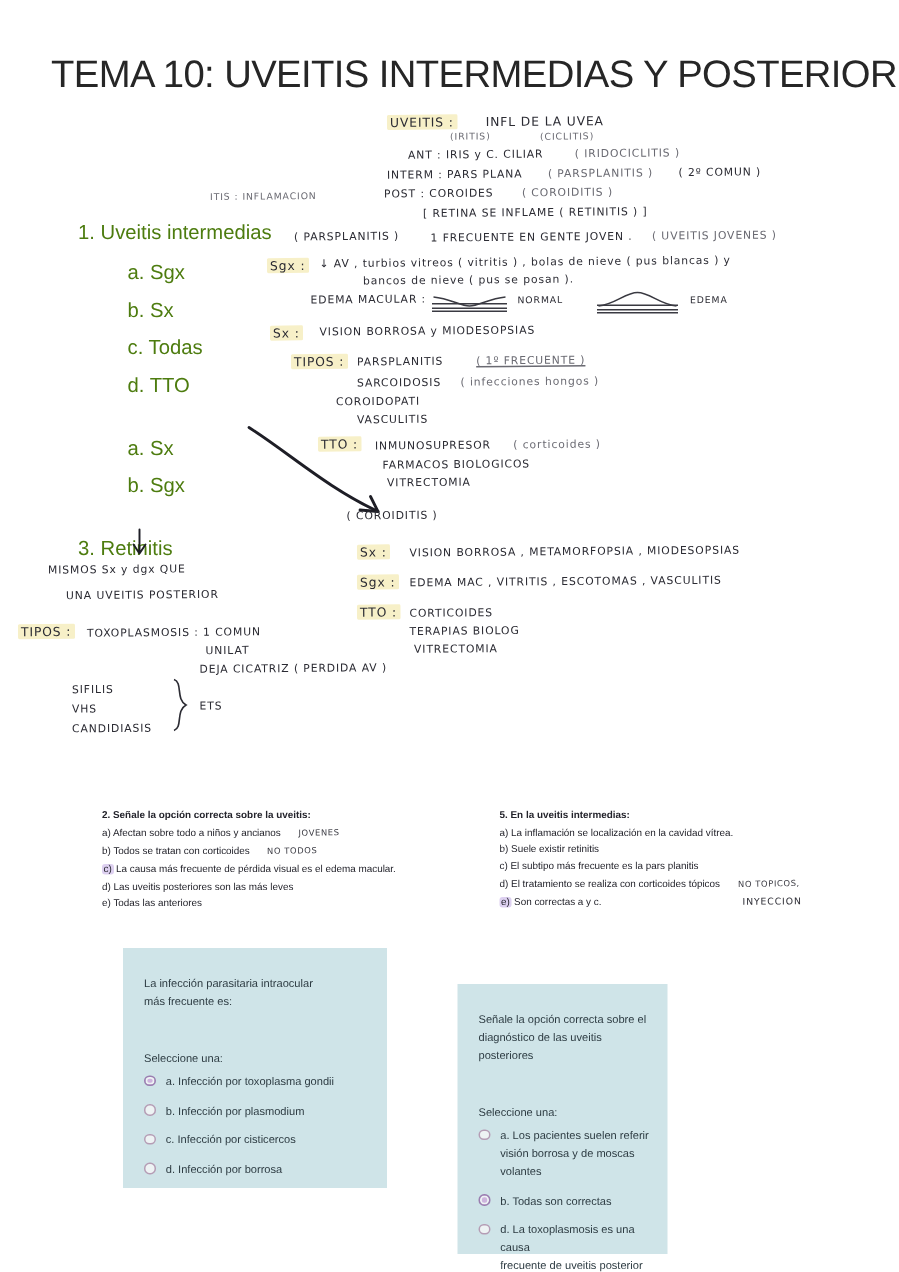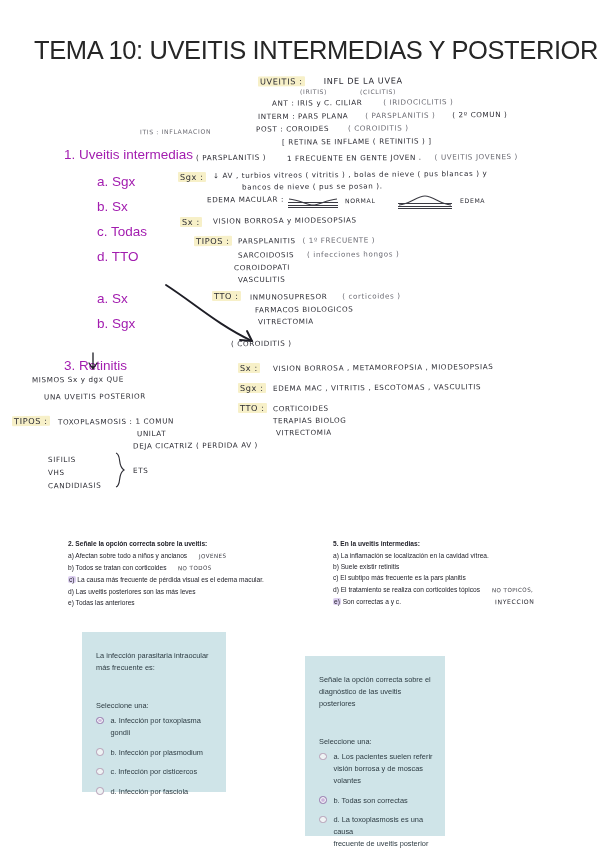--- a/index.html
+++ b/index.html
@@ -28,22 +28,21 @@
     white-space: nowrap;
   }
 
   
   .outline {
     position: absolute;
     left: 52px;
     top: 148px;
     font-size: 13.5px;
     line-height: 1.0;
-    color: #a21caf;
-    margin-left: 12px;
+    color: #4d7c0f;
   }
   .outline .lvl1 {
     margin-top: 0;
     margin-bottom: 2px;
   }
   .outline .lvl2 {
     margin-left: 33px;
   }
   .outline .row { height: 25px; white-space: nowrap; }
   .outline .gap { height: 17px; }
@@ -226,27 +225,27 @@
 <div class="hw hw-lg" style="left:180px; top:217px;">
   <span class="hilite">Sx :</span>
 </div>
 <div class="hw hw-md" style="left:213px; top:216px;">VISION  BORROSA   y   MIODESOPSIAS</div>
 
 <div class="hw hw-lg" style="left:194px; top:236px;">
   <span class="hilite">TIPOS :</span>
 </div>
 <div class="hw hw-md" style="left:238px; top:236px;">
   <span>PARSPLANITIS</span>
-  <span class="hw-faint" style="margin-left:4px;">( 1º FRECUENTE )</span>
+  <span class="hw-faint" style="margin-left:19px;text-decoration:underline;">( 1º FRECUENTE )</span>
 </div>
 <div class="hw hw-md" style="left:238px; top:250px;">
   <span>SARCOIDOSIS</span>
   <span class="hw-faint" style="margin-left:10px;">( infecciones  hongos )</span>
 </div>
-<div class="hw hw-md" style="left:234px; top:263px;">COROIDOPATI</div>
+<div class="hw hw-md" style="left:224px; top:263px;">COROIDOPATI</div>
 <div class="hw hw-md" style="left:238px; top:275px;">VASCULITIS</div>
 
 <div class="hw hw-lg" style="left:212px; top:291px;">
   <span class="hilite">TTO :</span>
 </div>
 <div class="hw hw-md" style="left:250px; top:292px;">
   <span>INMUNOSUPRESOR</span>
   <span class="hw-faint" style="margin-left:12px;">( corticoides )</span>
 </div>
 <div class="hw hw-md" style="left:255px; top:305px;">FARMACOS  BIOLOGICOS</div>
@@ -342,42 +341,42 @@
     <span>El tratamiento se realiza con corticoides tópicos</span>
     <span class="hw-inline">NO  TOPICOS,</span>
   </div>
   <div class="q-opt">
     <span class="opt-mark">e)</span>
     <span>Son correctas a y c.</span>
   </div>
 </div>
 <div class="hw hw-sm" style="left:495px; top:598px;">INYECCION</div>
 
-<div class="card" style="left:82px; top:632px; width:144px; height:160px;">
+<div class="card" style="left:82px; top:632px; width:176px; height:160px;">
   <div class="stem">
     <div>La infección parasitaria intraocular</div>
     <div>más frecuente es:</div>
   </div>
   <div class="sel-label">Seleccione una:</div>
   <div class="opts">
     <div class="opt">
       <span class="radio checked"></span>
       <span class="opt-text">a. Infección por toxoplasma gondii</span>
     </div>
     <div class="opt">
       <span class="radio"></span>
       <span class="opt-text">b. Infección por plasmodium</span>
     </div>
     <div class="opt">
       <span class="radio"></span>
       <span class="opt-text">c. Infección por cisticercos</span>
     </div>
     <div class="opt">
       <span class="radio"></span>
-      <span class="opt-text">d. Infección por fasciola</span>
+      <span class="opt-text">d. Infección por borrosa</span>
     </div>
   </div>
 </div>
 
 <div class="card" style="left:305px; top:656px; width:140px; height:180px;">
   <div class="stem">
     <div>Señale la opción correcta sobre el</div>
     <div>diagnóstico de las uveitis posteriores</div>
   </div>
   <div class="sel-label">Seleccione una:</div>

